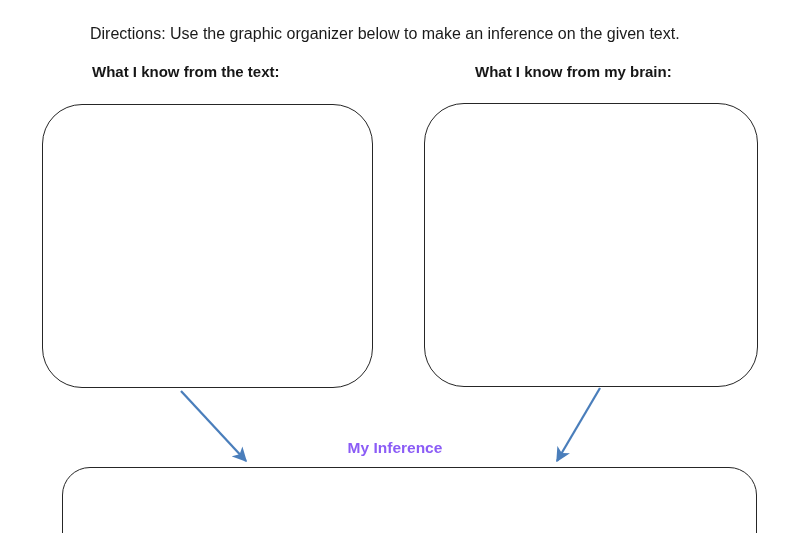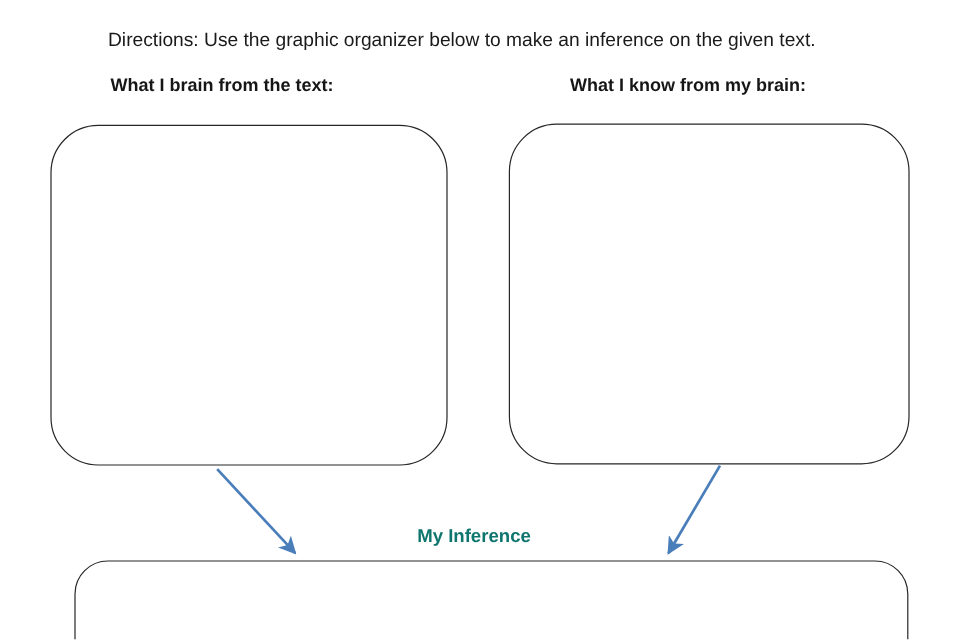--- a/index.html
+++ b/index.html
@@ -68,39 +68,39 @@
     border-radius: 28px;
   }
   .inference-label {
     position: absolute;
     left: 0;
     top: 439px;
     width: 790px;
     text-align: center;
     font-size: 15.5px;
     font-weight: bold;
-    color: #0f766e;
+    color: #8b5cf6;
   }
   .arrow-overlay {
     position: absolute;
     left: 0;
     top: 0;
     width: 800px;
     height: 533px;
     pointer-events: none;
   }
 </style>
 </head>
 <body>
 
 <div class="page">
 
   <p class="directions">Directions: Use the graphic organizer below to make an inference on the given text.</p>
 
-  <div class="box-label label-left">What I brain from the text:</div>
+  <div class="box-label label-left">What I know from the text:</div>
 
   <div class="box-label label-right">What I know from my brain:</div>
 
   <div class="org-box box-text"></div>
 
   <div class="org-box box-brain"></div>
 
   <svg class="arrow-overlay" viewBox="0 0 800 533" xmlns="http://www.w3.org/2000/svg" aria-hidden="true">
     <defs>
       <marker id="arrowhead" viewBox="0 0 10 10" refX="9" refY="5" markerWidth="6.5" markerHeight="6.5" orient="auto-start-reverse">

